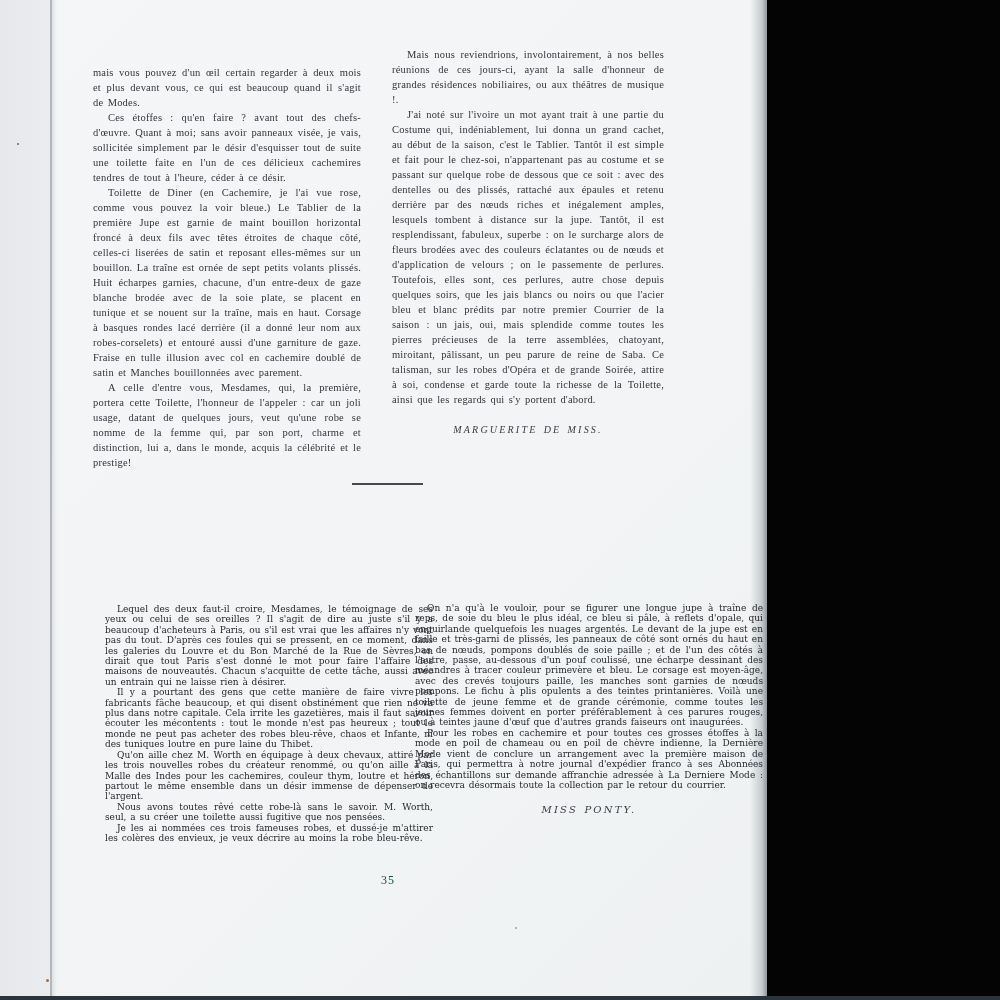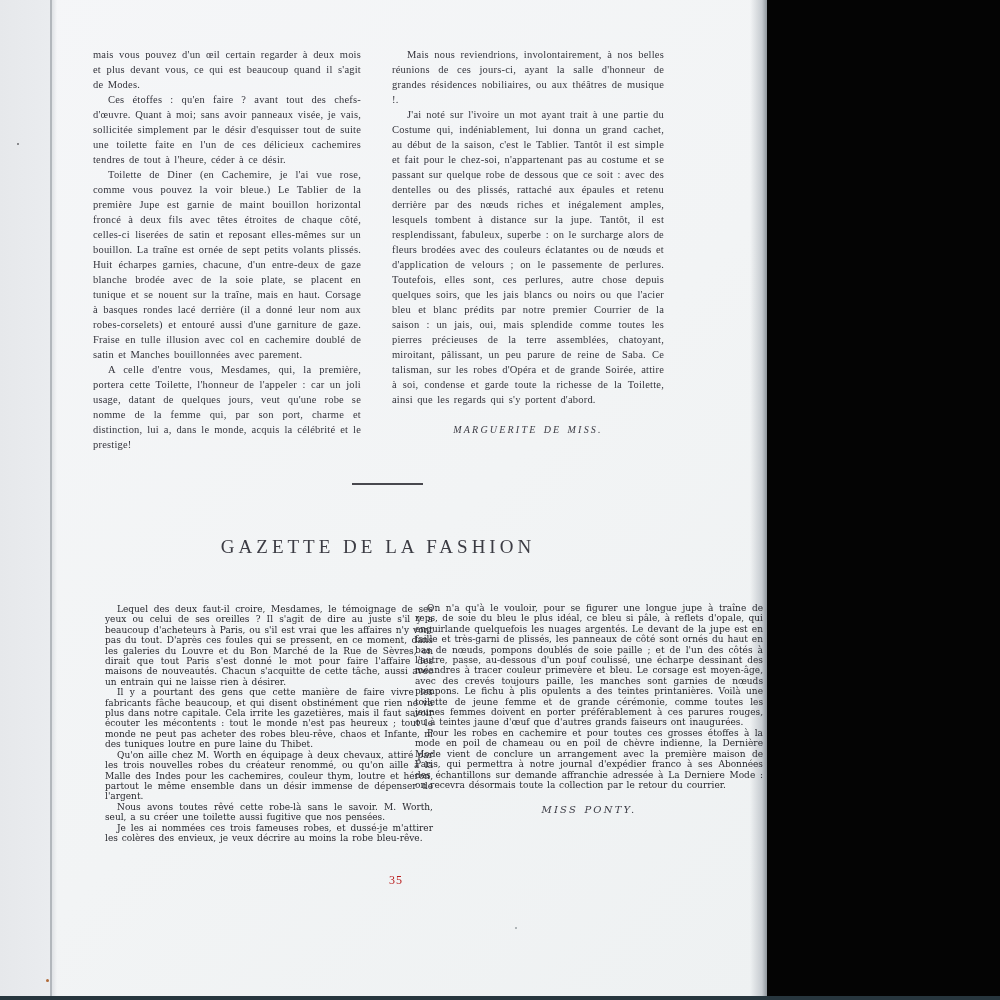--- a/index.html
+++ b/index.html
@@ -15,37 +15,37 @@
   .fold-inner{position:absolute;left:52px;top:0;width:5px;height:1000px;
               background:linear-gradient(90deg,#dfe2e5,rgba(244,245,247,0));}
   
   .right-edge{position:absolute;left:750px;top:0;width:17px;height:1000px;
               background:linear-gradient(90deg,rgba(243,245,246,0),#c6cbd0 70%,#8f969c 100%);}
   .black-bar{position:absolute;left:767px;top:0;width:233px;height:1000px;background:#040404;}
   .bottom-strip{position:absolute;left:0;top:996px;width:1000px;height:4px;background:#27363e;}
   
   .col{position:absolute;text-align:justify;color:#34343c;}
   .col p{margin:0;text-indent:15px;}
-  .col p.no-indent{text-indent:0;}
+  .col p.no-indent{text-indent:0;margin-top:18px;}
   .top-text{font-size:10.5px;line-height:15px;letter-spacing:0.2px;word-spacing:1.5px;}
   .col-tl{left:93px;top:47px;width:268px;}
   .col-tr{left:392px;top:47px;width:272px;}
   .bottom-text{font-family:"DejaVu Serif",serif;font-size:9px;line-height:10.4px;
                color:#27272d;word-spacing:1px;}
   .bottom-text p{text-indent:12px;}
   .col-bl{left:105px;top:604px;width:328px;}
   .col-br{left:415px;top:603px;width:348px;}
   .sig{font-style:italic;font-size:10px;letter-spacing:2.2px;text-align:center;
        margin-top:15px;text-indent:0!important;color:#3b3b44;}
   .rule{position:absolute;left:352px;top:483px;width:71px;height:2px;background:#48484e;}
   .heading{position:absolute;left:93px;top:536px;width:570px;margin:0;text-align:center;
            font-weight:normal;font-size:19px;letter-spacing:4px;color:#3c3c44;
            font-family:"Liberation Serif",serif;}
-  .folio{position:absolute;left:381px;top:873px;width:30px;text-align:center;
-         font-size:12px;letter-spacing:1px;color:#b91c1c;}
+  .folio{position:absolute;left:381px;top:873px;width:30px;text-align:left;
+         font-size:12px;letter-spacing:1px;color:#14532d;}
   
   .speck{position:absolute;border-radius:50%;}
   .speck-a{left:46px;top:979px;width:3px;height:3px;background:#b06a38;}
   .speck-b{left:17px;top:143px;width:2px;height:2px;background:#6a6a6e;}
   .speck-c{left:515px;top:927px;width:2px;height:2px;background:#9aa0a4;}
 </style>
 </head>
 <body>
 
 <div class="canvas">
@@ -64,21 +64,20 @@
   </section>
 
   <section class="col col-tr top-text">
     <p>Mais nous reviendrions, involontairement, à nos belles réunions de ces jours-ci, ayant la salle d'honneur de grandes résidences nobiliaires, ou aux théâtres de musique !.</p>
     <p>J'ai noté sur l'ivoire un mot ayant trait à une partie du Costume qui, indéniablement, lui donna un grand cachet, au début de la saison, c'est le Tablier. Tantôt il est simple et fait pour le chez-soi, n'appartenant pas au costume et se passant sur quelque robe de dessous que ce soit : avec des dentelles ou des plissés, rattaché aux épaules et retenu derrière par des nœuds riches et inégalement amples, lesquels tombent à distance sur la jupe. Tantôt, il est resplendissant, fabuleux, superbe : on le surcharge alors de fleurs brodées avec des couleurs éclatantes ou de nœuds et d'application de velours ; on le passemente de perlures. Toutefois, elles sont, ces perlures, autre chose depuis quelques soirs, que les jais blancs ou noirs ou que l'acier bleu et blanc prédits par notre premier Courrier de la saison : un jais, oui, mais splendide comme toutes les pierres précieuses de la terre assemblées, chatoyant, miroitant, pâlissant, un peu parure de reine de Saba. Ce talisman, sur les robes d'Opéra et de grande Soirée, attire à soi, condense et garde toute la richesse de la Toilette, ainsi que les regards qui s'y portent d'abord.</p>
     <div class="sig">MARGUERITE DE MISS.</div>
   </section>
 
   <div class="rule"></div>
 
-  <h1 class="heading">GAZETTE DE LA FASHION</h1>
 
   <section class="col col-bl bottom-text">
     <p>Lequel des deux faut-il croire, Mesdames, le témoignage de ses yeux ou celui de ses oreilles ? Il s'agit de dire au juste s'il y a beaucoup d'acheteurs à Paris, ou s'il est vrai que les affaires n'y vont pas du tout. D'après ces foules qui se pressent, en ce moment, dans les galeries du Louvre et du Bon Marché de la Rue de Sèvres, on dirait que tout Paris s'est donné le mot pour faire l'affaire des maisons de nouveautés. Chacun s'acquitte de cette tâche, aussi avec un entrain qui ne laisse rien à désirer.</p>
     <p>Il y a pourtant des gens que cette manière de faire vivre les fabricants fâche beaucoup, et qui disent obstinément que rien ne va plus dans notre capitale. Cela irrite les gazetières, mais il faut savoir écouter les mécontents : tout le monde n'est pas heureux ; tout le monde ne peut pas acheter des robes bleu-rêve, chaos et Infante, ni des tuniques loutre en pure laine du Thibet.</p>
     <p>Qu'on aille chez M. Worth en équipage à deux chevaux, attiré par les trois nouvelles robes du créateur renommé, ou qu'on aille à la Malle des Indes pour les cachemires, couleur thym, loutre et héron, partout le même ensemble dans un désir immense de dépenser de l'argent.</p>
     <p>Nous avons toutes rêvé cette robe-là sans le savoir. M. Worth, seul, a su créer une toilette aussi fugitive que nos pensées.</p>
     <p>Je les ai nommées ces trois fameuses robes, et dussé-je m'attirer les colères des envieux, je veux décrire au moins la robe bleu-rêve.</p>
   </section>
 
   <section class="col col-br bottom-text">

